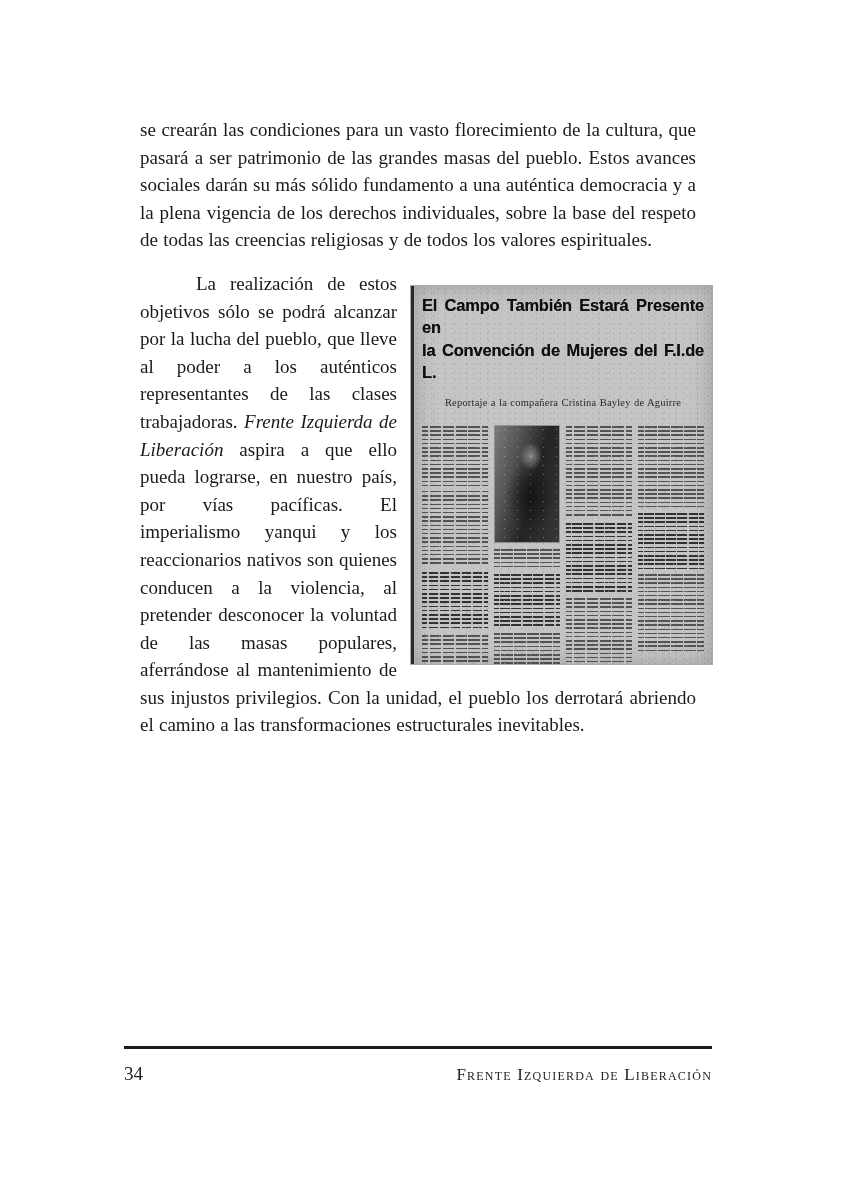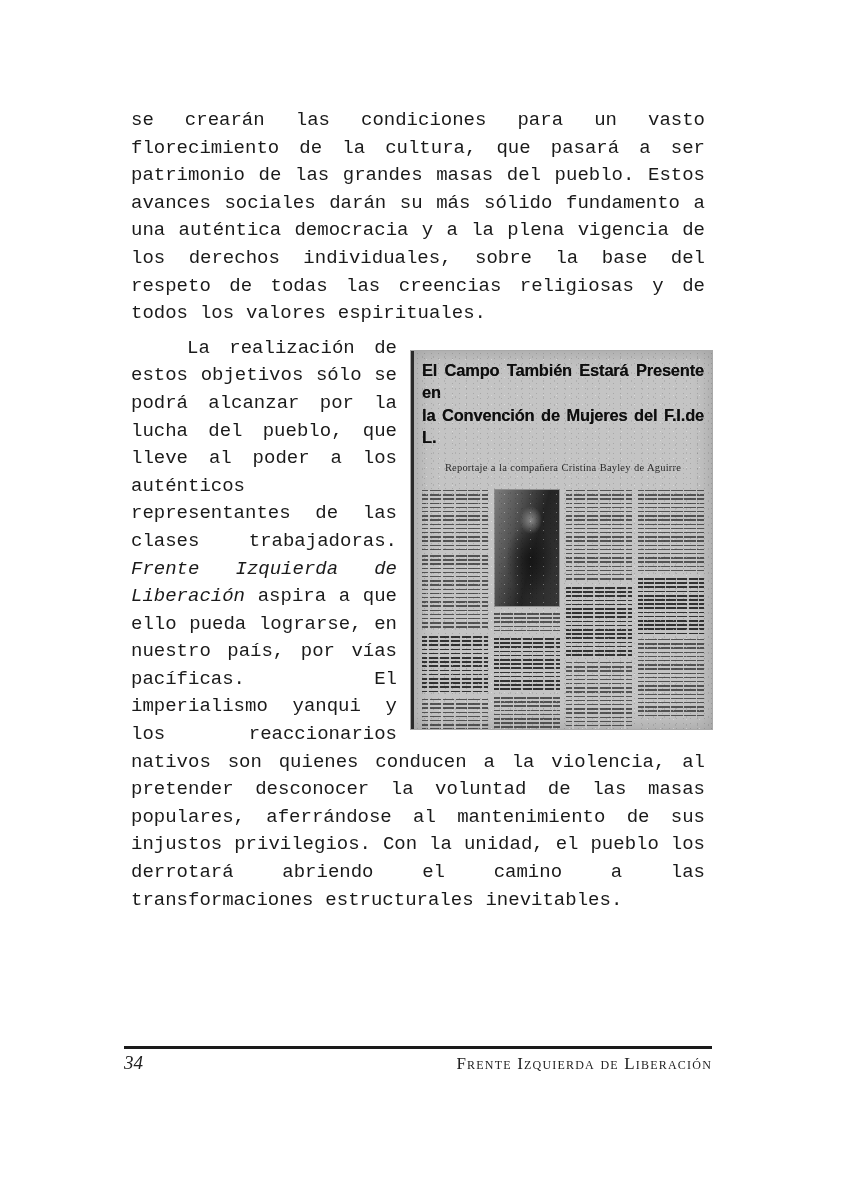--- a/index.html
+++ b/index.html
@@ -5,21 +5,21 @@
   html,body{margin:0;padding:0;background:#ffffff;}
   .page{
     position:relative;width:861px;height:1178px;background:#ffffff;
     font-family:"Liberation Serif", serif;color:#1a1a1a;overflow:hidden;
   }
   .text-block{
     position:absolute;left:124px;top:100px;width:588px;
     font-size:19px;line-height:27.6px;text-align:justify;
     word-spacing:0.5px;hyphens:auto;-webkit-hyphens:auto;
   }
-  .text-block p{margin:7px;font-family:Liberation Mono, monospace;}
+  .text-block p{margin:16px;}
   .indent{text-indent:56px;}
   .ital{font-style:italic;}
 
   
   .clipping{
     float:right;width:298px;height:378px;margin:16px 0 12px 14px;
     background:#c4c4c4;border-left:3px solid #2a2a2a;
     box-shadow:0 0 0 1px #a9a9a9, inset 0 0 22px rgba(0,0,0,0.20);
     position:relative;overflow:hidden;
     font-family:"Liberation Sans", sans-serif;
@@ -68,21 +68,21 @@
     margin-top:auto;font-size:8px;font-weight:700;color:#2e2e2e;
     text-align:right;letter-spacing:0.3px;
   }
 
   
   .footer-rule{position:absolute;left:124px;top:1046px;width:588px;height:3px;background:#1a1a1a;}
   .footer-row{
     position:absolute;left:124px;top:1052px;width:588px;
     display:flex;justify-content:space-between;align-items:baseline;
   }
-  .page-number{font-style:italic;font-size:19px;color:#222;}
+  .page-number{font-size:19px;color:#222;margin-top:11px;}
   .running-title{
     font-variant:small-caps;font-size:17px;letter-spacing:1.2px;color:#222;
   }
 </style>
 </head>
 <body>
 
 <div class="page">
 
   <div class="text-block">

